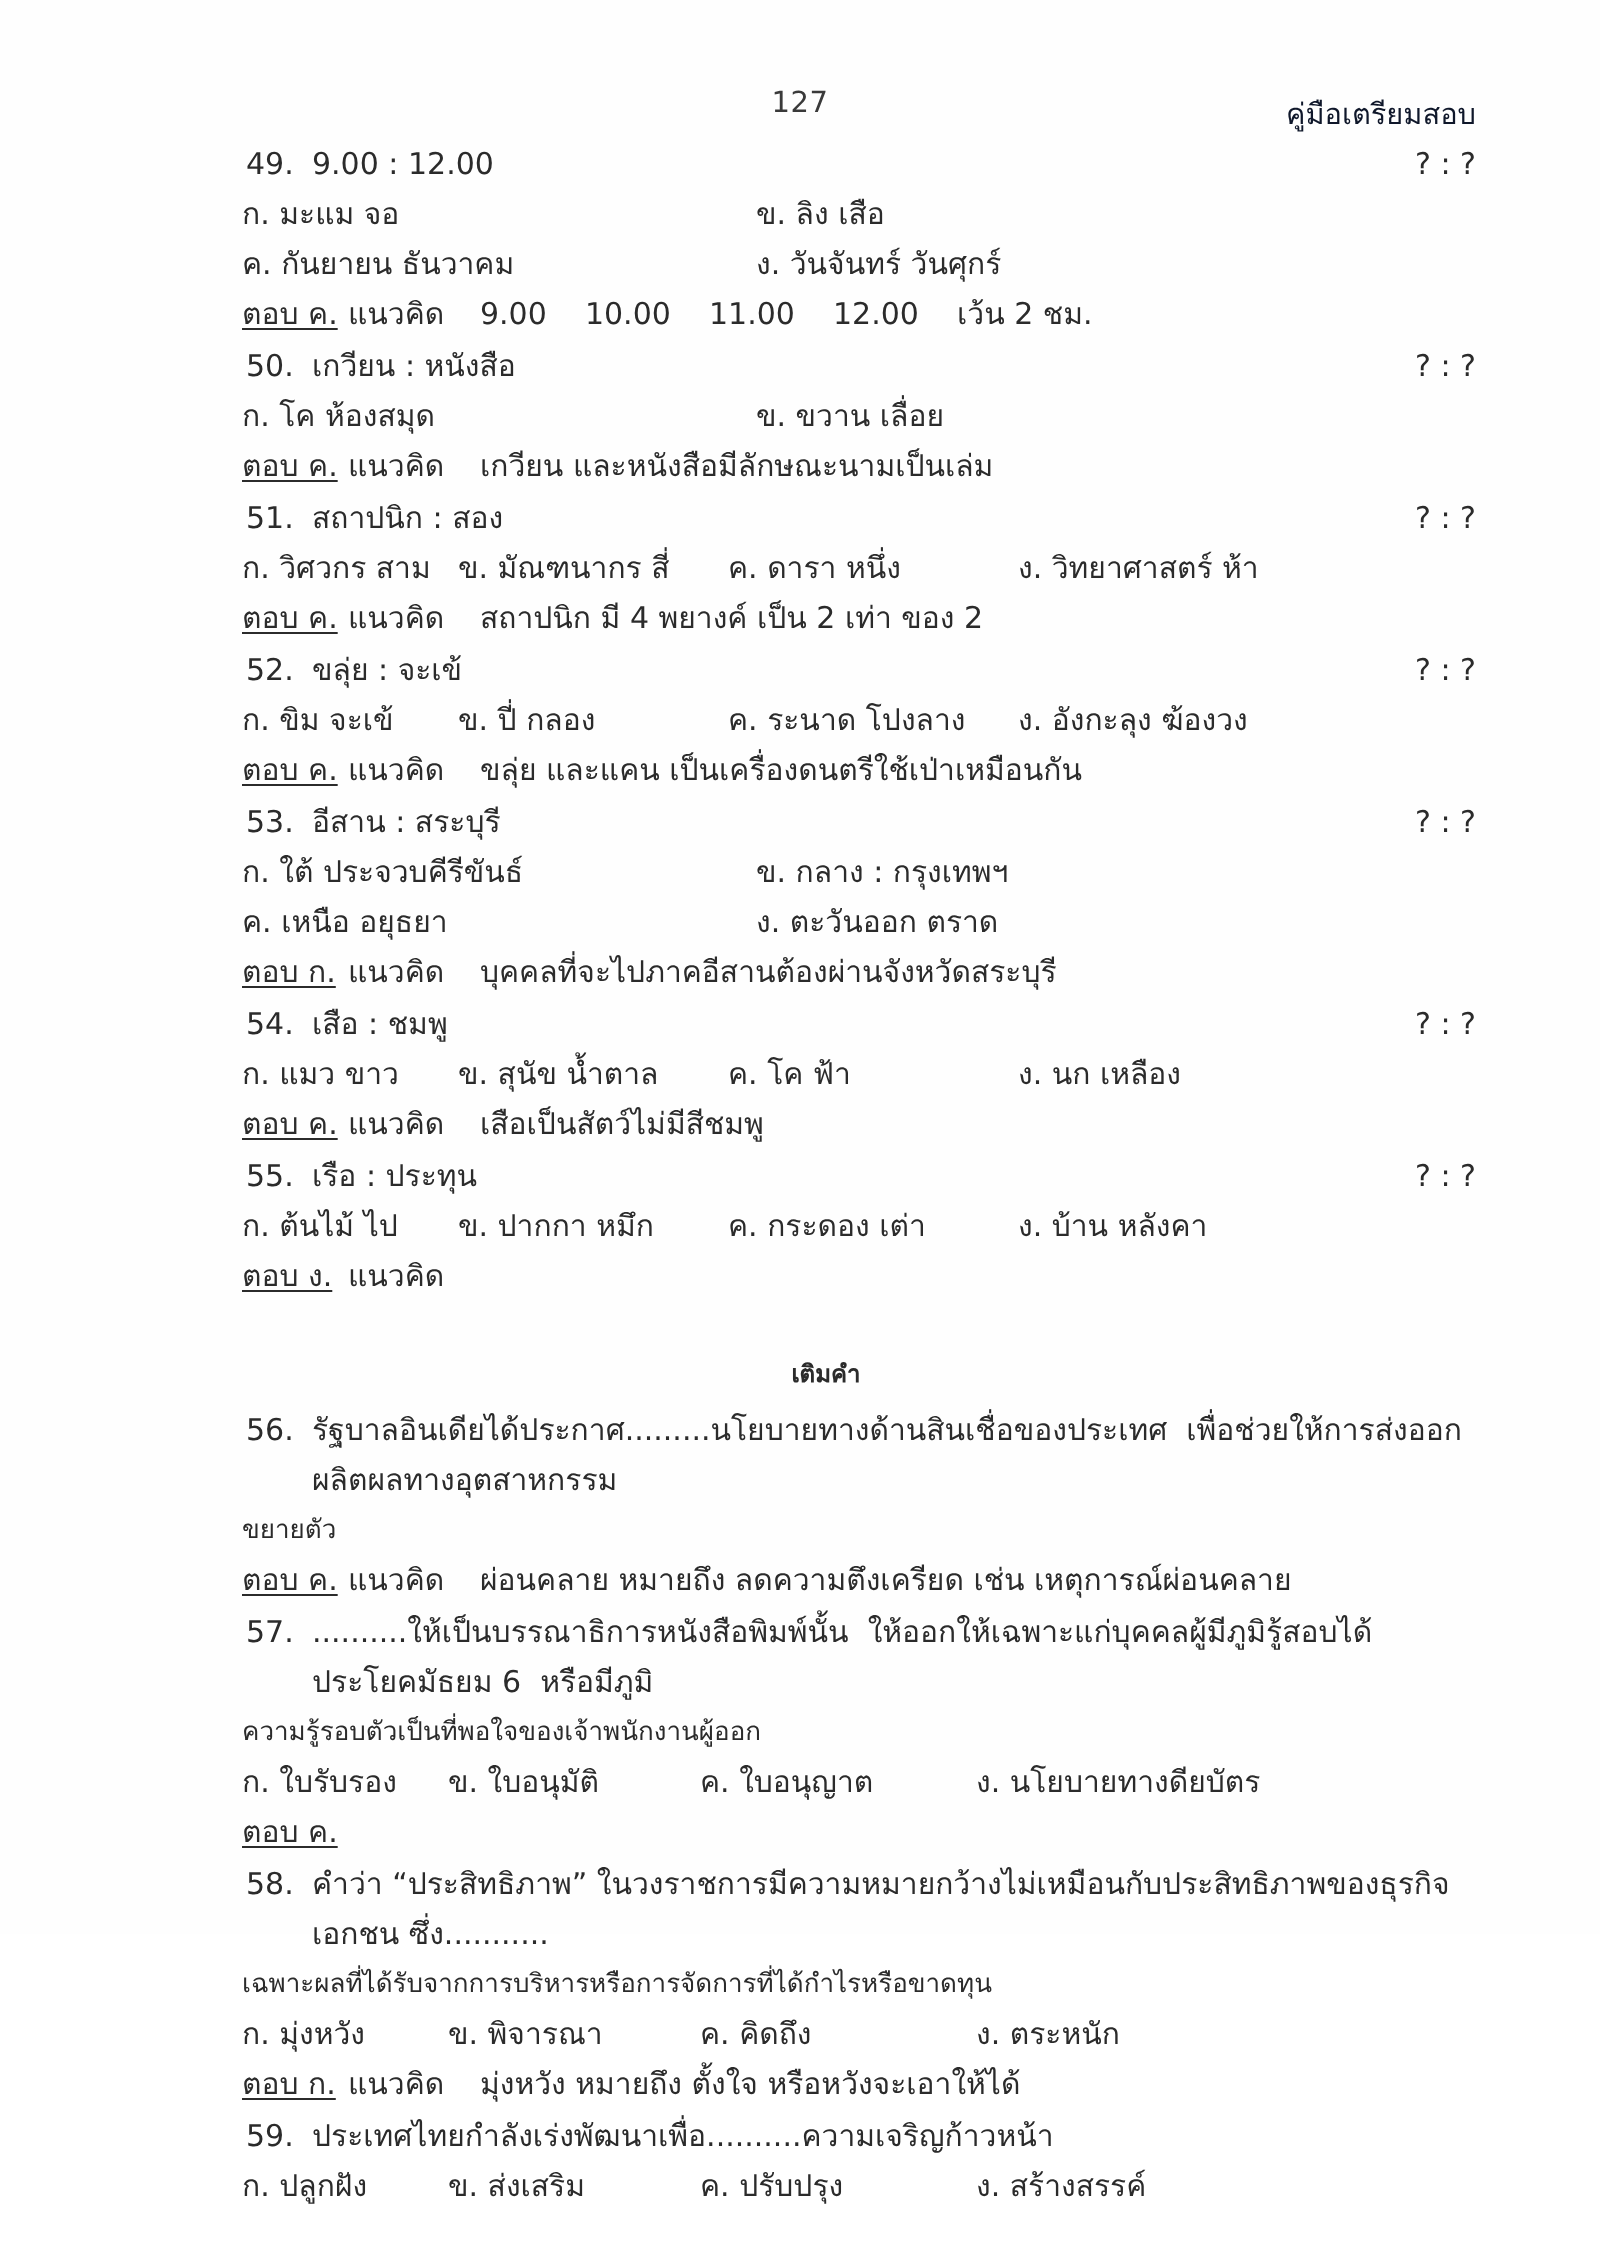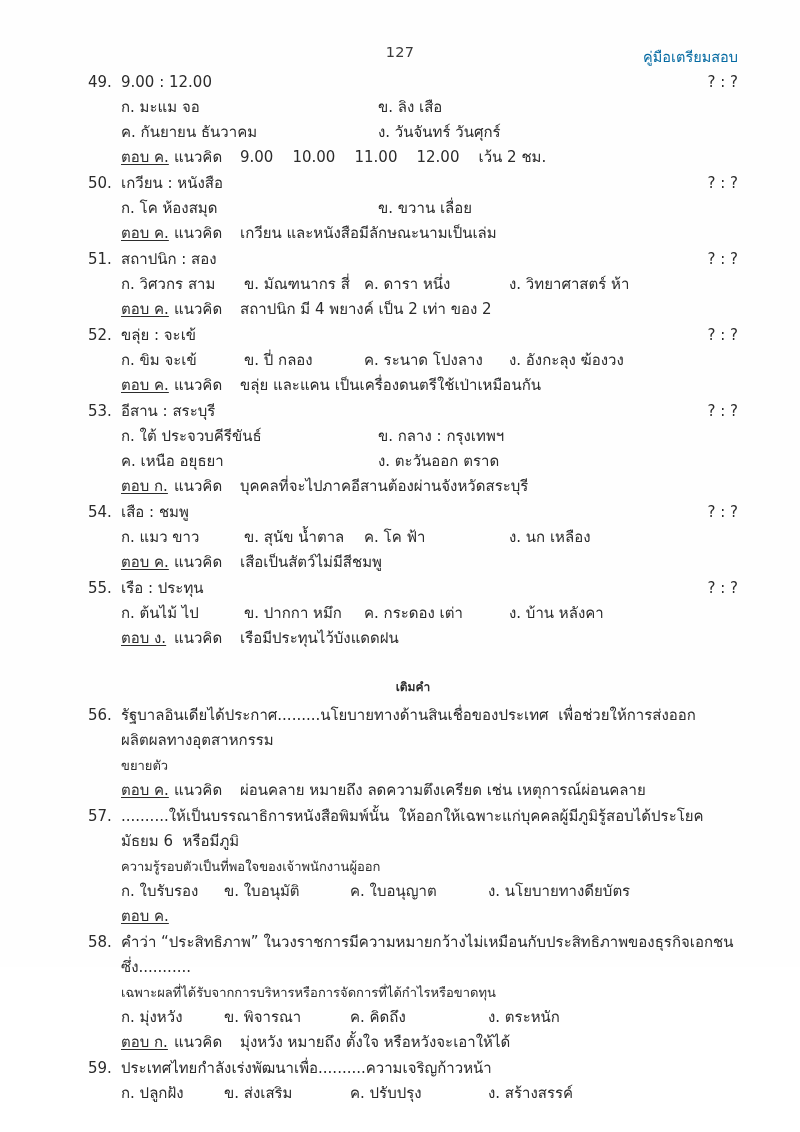--- a/index.html
+++ b/index.html
@@ -38,21 +38,21 @@
     text-align: center;
     font-size: 14.5px;
     color: #3a3a3a;
     letter-spacing: .3px;
   }
   .runhead .bookname {
     position: absolute;
     right: 62px;
     top: 1px;
     font-size: 14.5px;
-    color: #0369a1;
+    color: #0f172a;
   }
 
   
   .content {
     position: absolute;
     top: 70px;
     left: 88px;
     width: 650px;
   }
 
@@ -61,20 +61,21 @@
     margin: 0 0 1px 0;
   }
 
   
   .stem {
     display: flex;
     align-items: flex-start;
     font-size: 15px;
     line-height: 25px;
     white-space: pre;
+    margin-left: 35px;
   }
   .stem .num {
     width: 33px;
     flex: 0 0 33px;
     text-align: left;
   }
   .stem .stemtext {
     flex: 1 1 auto;
     white-space: pre-wrap;
     word-break: break-word;
@@ -102,21 +103,21 @@
   .opts .opt {
     position: absolute;
     top: 0;
     white-space: pre;
   }
   
   .opts.cols2 .c0 { left: 33px; }
   .opts.cols2 .c1 { left: 290px; }
   
   .opts.cols4 .c0 { left: 33px; }
-  .opts.cols4 .c1 { left: 156px; }
+  .opts.cols4 .c1 { left: 141px; }
   .opts.cols4 .c2 { left: 276px; }
   .opts.cols4 .c3 { left: 421px; }
   
   .opts.cols4b .c0 { left: 33px; }
   .opts.cols4b .c1 { left: 136px; }
   .opts.cols4b .c2 { left: 262px; }
   .opts.cols4b .c3 { left: 400px; }
 
   
   .ans {
@@ -195,21 +196,21 @@
         <div class="ans"><span class="anslabel">ตอบ ก.</span><span class="idea">แนวคิด</span><span class="expl">บุคคลที่จะไปภาคอีสานต้องผ่านจังหวัดสระบุรี</span></div>
       </div>
       <div class="q">
         <div class="stem"><span class="num">54.</span><span class="stemtext">เสือ : ชมพู</span><span class="qmarks">? : ?</span></div>
         <div class="opts cols4"><span class="opt c0">ก. แมว ขาว</span><span class="opt c1">ข. สุนัข น้ำตาล</span><span class="opt c2">ค. โค ฟ้า</span><span class="opt c3">ง. นก เหลือง</span></div>
         <div class="ans"><span class="anslabel">ตอบ ค.</span><span class="idea">แนวคิด</span><span class="expl">เสือเป็นสัตว์ไม่มีสีชมพู</span></div>
       </div>
       <div class="q">
         <div class="stem"><span class="num">55.</span><span class="stemtext">เรือ : ประทุน</span><span class="qmarks">? : ?</span></div>
         <div class="opts cols4"><span class="opt c0">ก. ต้นไม้ ไป</span><span class="opt c1">ข. ปากกา หมึก</span><span class="opt c2">ค. กระดอง เต่า</span><span class="opt c3">ง. บ้าน หลังคา</span></div>
-        <div class="ans"><span class="anslabel">ตอบ ง.</span><span class="idea">แนวคิด</span><span class="expl">เรือมีประทุนไว้บังแดดฝน</span></div>
+        <div class="ans"><span class="anslabel">ตอบ ง.</span><span class="idea">แนวคิด</span></div>
       </div>
       <div class="section-head">เติมคำ</div>
       <div class="q">
         <div class="stem"><span class="num">56.</span><span class="stemtext">รัฐบาลอินเดียได้ประกาศ.........นโยบายทางด้านสินเชื่อของประเทศ  เพื่อช่วยให้การส่งออกผลิตผลทางอุตสาหกรรม</span></div>
         <div class="stemwrap">ขยายตัว</div>
         <div class="ans"><span class="anslabel">ตอบ ค.</span><span class="idea">แนวคิด</span><span class="expl">ผ่อนคลาย หมายถึง ลดความตึงเครียด เช่น เหตุการณ์ผ่อนคลาย</span></div>
       </div>
       <div class="q">
         <div class="stem"><span class="num">57.</span><span class="stemtext">..........ให้เป็นบรรณาธิการหนังสือพิมพ์นั้น  ให้ออกให้เฉพาะแก่บุคคลผู้มีภูมิรู้สอบได้ประโยคมัธยม 6  หรือมีภูมิ</span></div>
         <div class="stemwrap">ความรู้รอบตัวเป็นที่พอใจของเจ้าพนักงานผู้ออก</div>

